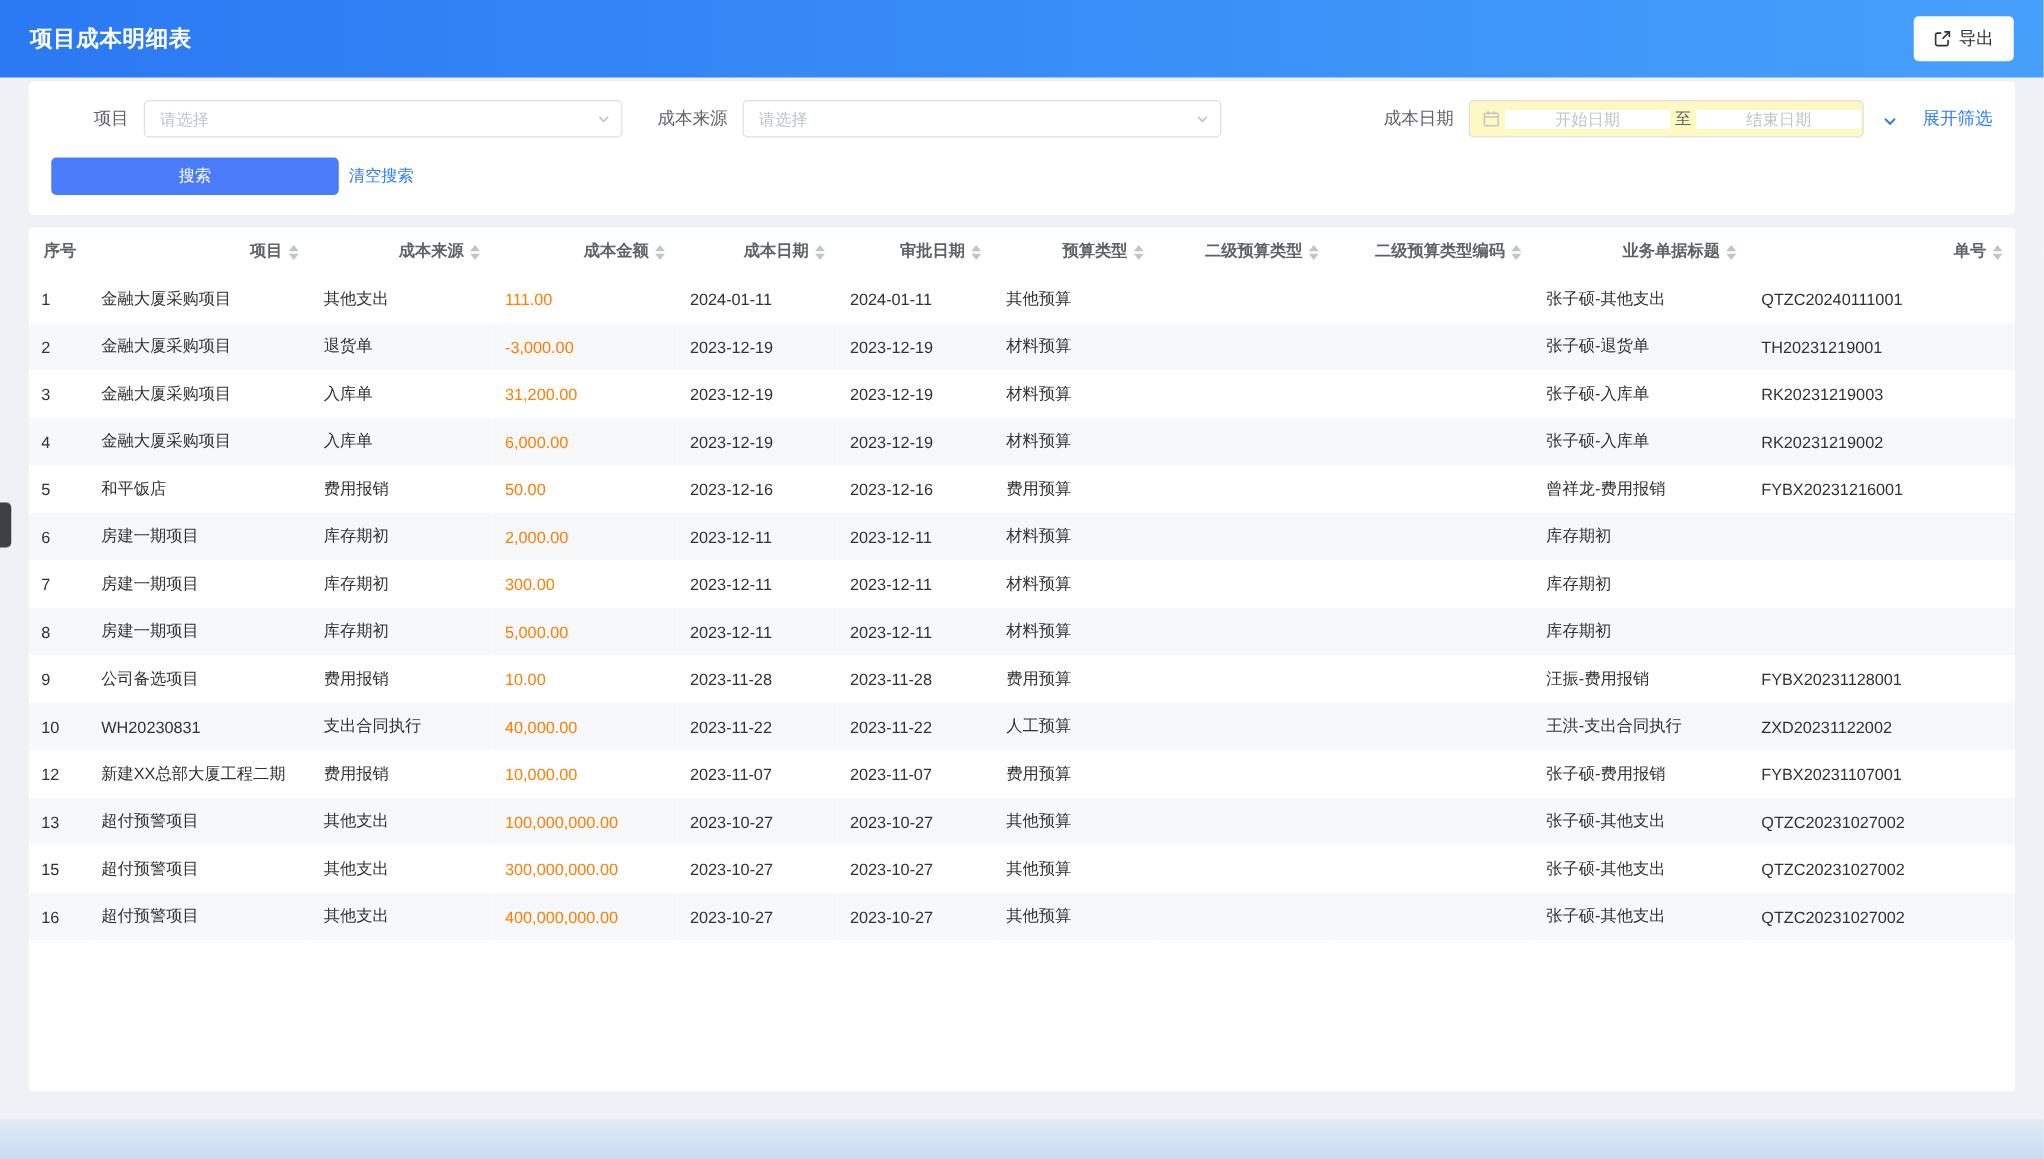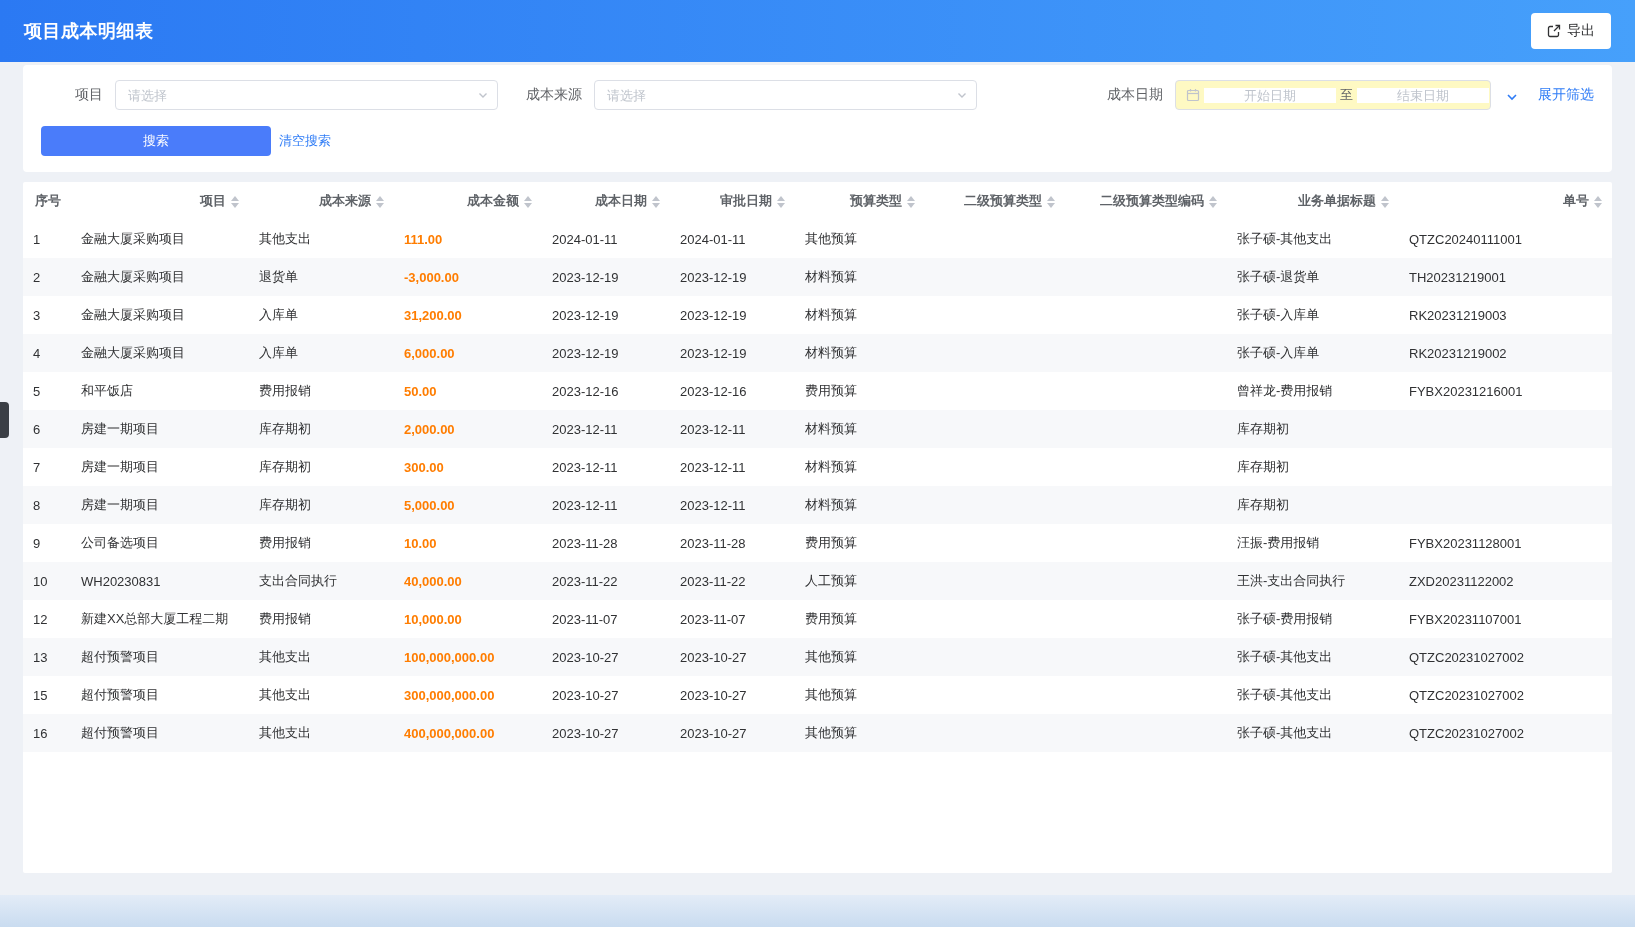--- a/index.html
+++ b/index.html
@@ -45,21 +45,21 @@
   .search-btn{width:230px;height:30px;background:var(--button-color);color:#fff;border:none;border-radius:4px;
     font-size:13px;cursor:pointer;font-family:Liberation Serif, serif}
   .clear-link{margin-left:8px;color:var(--link-color);font-size:13px;cursor:pointer;text-decoration:none}
 
   
   .table-card{margin:10px 23px 0;background:#fff;height:691px;overflow:hidden;border-radius:2px}
   table{border-collapse:collapse;table-layout:fixed;width:1589px}
   th{height:38px;text-align:right;padding:0 10px;color:#5f6368;font-weight:700;font-size:13px;white-space:nowrap;overflow:hidden}
   td{height:38px;padding:0 10px;font-size:13px;color:#303133;white-space:nowrap;overflow:hidden;text-overflow:ellipsis}
   tbody tr:nth-child(even){background:var(--stripe-color)}
-  td.amount{color:var(--amount-color);font-weight:700}
+  td.amount{color:var(--amount-color);font-weight:400}
   .sorter{display:inline-flex;flex-direction:column;margin-left:5px;vertical-align:middle;cursor:pointer}
   .sorter i{width:0;height:0;border-left:4px solid transparent;border-right:4px solid transparent;display:block}
   .sorter .up{border-bottom:5px solid #c0c4cc;margin-bottom:2px}
   .sorter .down{border-top:5px solid #c0c4cc}
 
   
   .drawer-handle{position:fixed;left:0;top:402px;width:9px;height:36px;background:#3b3f46;
     border-radius:0 4px 4px 0;cursor:pointer;z-index:10}
   .bottom-strip{position:fixed;left:0;right:0;bottom:0;height:32px;
     background:linear-gradient(180deg,#e3ecf7,#c9dcf0)}

